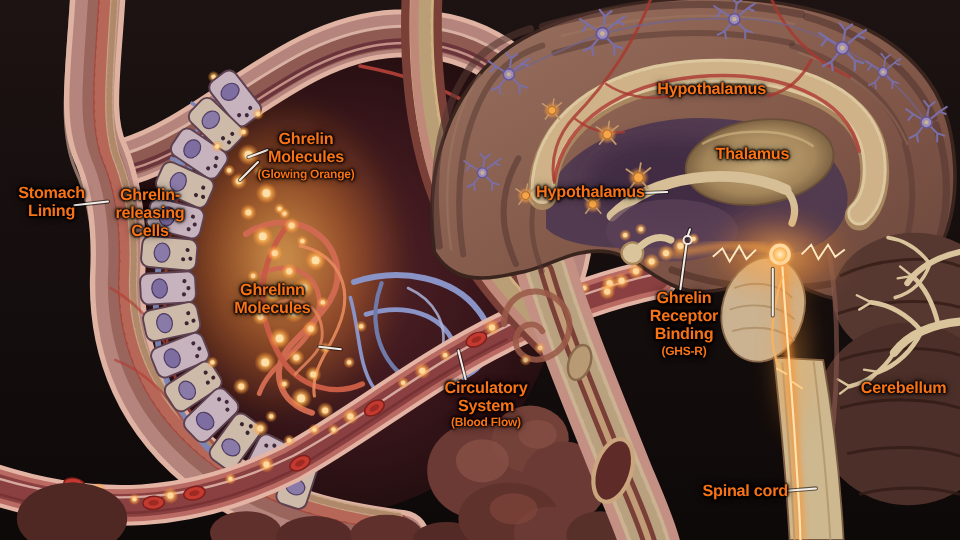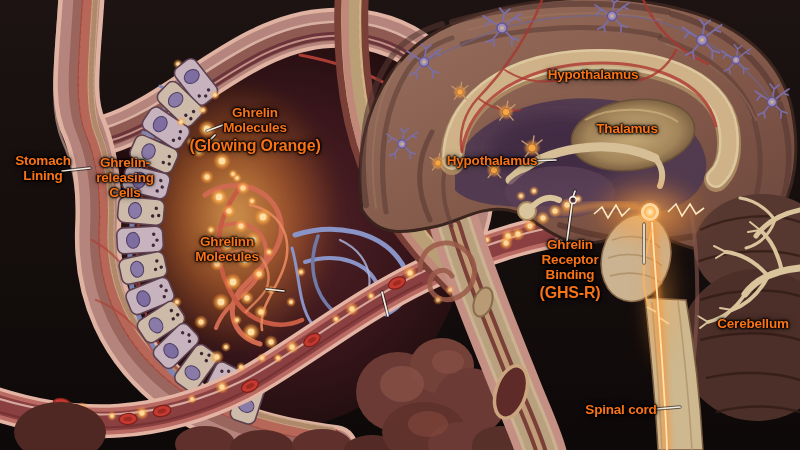--- a/index.html
+++ b/index.html
@@ -3,21 +3,21 @@
 <meta charset="utf-8">
 <style>
   html,body{margin:0;padding:0;background:#000;}
   .stage{position:relative;width:800px;height:450px;overflow:hidden;background:#120d0c;
          font-family:"Liberation Sans",sans-serif;}
   .stage svg{position:absolute;left:0;top:0;}
   .lbl{position:absolute;transform:translate(-50%,-50%);text-align:center;color:#f97316;
        font-weight:700;font-size:13.5px;line-height:1.1;letter-spacing:-0.2px;white-space:pre-line;
        text-shadow:0 1px 2px rgba(0,0,0,.95),0 -1px 2px rgba(0,0,0,.95),1px 0 2px rgba(0,0,0,.95),
                    -1px 0 2px rgba(0,0,0,.95),0 0 7px rgba(0,0,0,.85);pointer-events:none;}
-  .lbl .sub{font-size:16px;font-weight:700;margin-top:1px;}
+  .lbl .sub{font-size:10px;font-weight:700;margin-top:1px;}
 </style>
 </head>
 <body>
 
 <div class="stage">
 
 <svg width="800" height="450" viewBox="0 0 800 450">
 <defs>
   <radialGradient id="og">
           <stop offset="0%" stop-color="#ffeec9"></stop>
@@ -417,20 +417,22 @@
 
 <div class="lbl" style="left:43px;top:169px"><div class="main">Stomach
 Lining</div></div>
 <div class="lbl" style="left:125px;top:178px"><div class="main">Ghrelin-
 releasing
 Cells</div></div>
 <div class="lbl" style="left:255px;top:130px"><div class="main">Ghrelin
 Molecules</div><div class="sub">(Glowing Orange)</div></div>
 <div class="lbl" style="left:227px;top:250px"><div class="main">Ghrelinn
 Molecules</div></div>
+<div class="lbl" style="left:405px;top:337px"><div class="main">Circulatory
+System</div><div class="sub">(Blood Flow)</div></div>
 <div class="lbl" style="left:593px;top:75px"><div class="main">Hypothalamus</div></div>
 <div class="lbl" style="left:627px;top:129px"><div class="main">Thalamus</div></div>
 <div class="lbl" style="left:492px;top:161px"><div class="main">Hypothalamus</div></div>
 <div class="lbl" style="left:570px;top:270px"><div class="main">Ghrelin
 Receptor
 Binding</div><div class="sub">(GHS-R)</div></div>
 <div class="lbl" style="left:753px;top:324px"><div class="main">Cerebellum</div></div>
 <div class="lbl" style="left:621px;top:410px"><div class="main">Spinal cord</div></div>
 
 </div>

